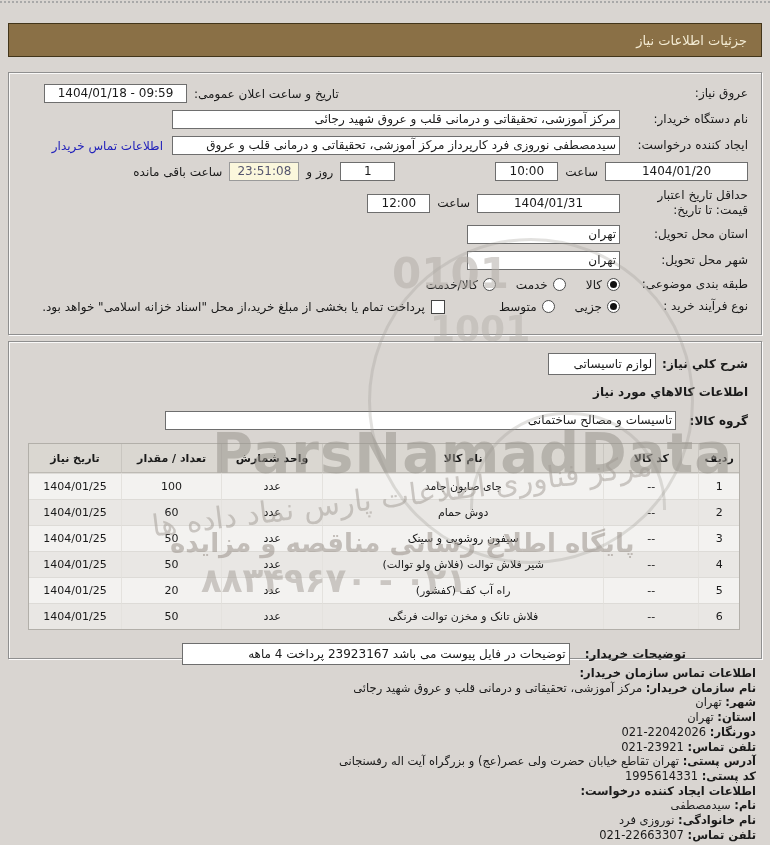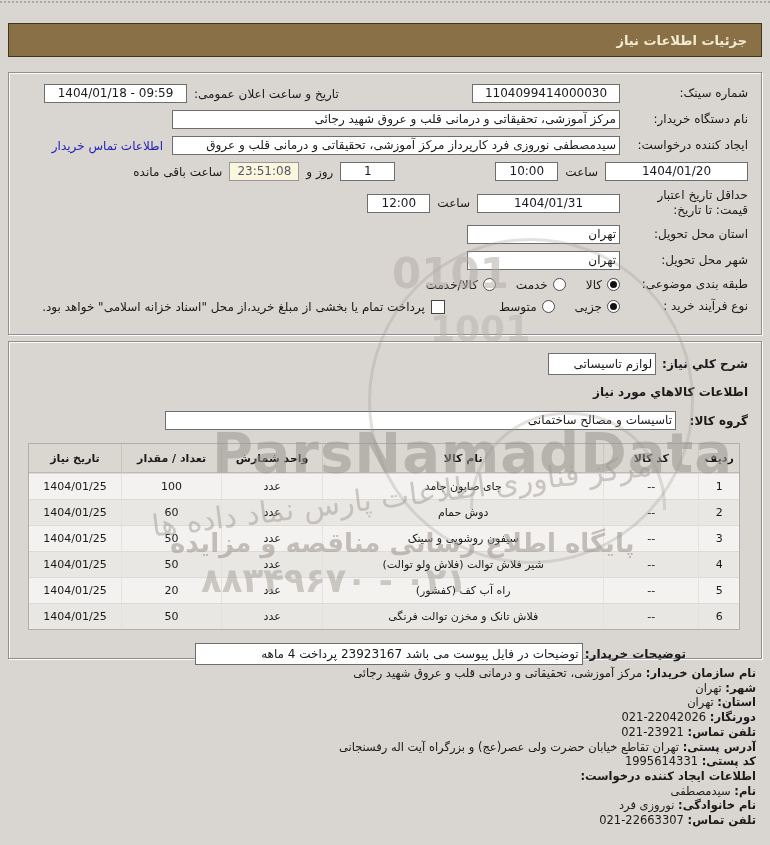--- a/index.html
+++ b/index.html
@@ -7,21 +7,21 @@
     width:770px;height:845px;position:relative;overflow:hidden;
     background:#d9d5d1;
     font-family:"DejaVu Sans","Liberation Sans",sans-serif;
     font-size:12px;color:#1a1a1a;direction:rtl;
   }
   .top-dotted{position:absolute;top:1px;left:0;right:0;border-top:2px dotted #a9a9a9;}
   .title-bar{
     position:absolute;top:23px;left:8px;right:8px;height:34px;
     background:#8a7046;border:1px solid #42351a;
     display:flex;align-items:center;padding:0 14px;box-sizing:border-box;
-    color:#f3ebd3;font-size:13px;font-weight:bold;
+    color:#f3ebd3;font-size:13px;
   }
   .panel{
     position:absolute;left:8px;right:8px;box-sizing:border-box;
     border:1px solid #8f8f8f;
     box-shadow:inset 1px 1px 0 rgba(255,255,255,.85), 1px 1px 0 rgba(255,255,255,.9);
     padding:11px 13px;background:#d9d5d1;
   }
   .panel1{top:72px;height:263px;}
   .panel2{top:341px;height:318px;}
   .frow{display:flex;align-items:center;margin-bottom:7px;}
@@ -61,21 +61,21 @@
   .goods-table th:last-child{border-left:none;}
   .goods-table td{
     font-size:11px;height:23px;text-align:center;
     border-left:1px solid #e4e2de;border-top:1px solid #dddbd7;
   }
   .goods-table td:last-child{border-left:none;}
   .goods-table tr:nth-child(even) td{background:#e9e7e4;}
   .col-row{width:38px;} .col-code{width:95px;} .col-name{width:288px;}
   .col-unit{width:100px;} .col-qty{width:100px;} .col-date{width:91px;}
   .notes-row{display:flex;align-items:center;margin:13px 62px 0 0;}
-  .notes-row .flabel{flex:0 0 auto;padding-left:2px;font-weight:bold;}
+  .notes-row .flabel{flex:0 0 auto;padding-left:15px;font-weight:bold;}
   .contact-block{position:absolute;top:666px;right:14px;left:14px;
     font-size:11.5px;line-height:14.7px;text-align:right;}
   .contact-block .line .lab{font-weight:bold;}
   
   .wm{position:absolute;pointer-events:none;z-index:5;white-space:nowrap;}
   .wm-brand{top:420px;left:212px;font-size:56px;font-weight:bold;color:#9a968f;opacity:.55;letter-spacing:1px;direction:ltr;}
   .wm-line1{top:478px;left:150px;font-size:30px;color:#a09a93;opacity:.5;transform:rotate(-7deg);}
   .wm-line2{top:528px;left:170px;font-size:26px;font-weight:bold;color:#9b938c;opacity:.55;}
   .wm-phone{top:560px;left:201px;font-size:34px;font-weight:bold;color:#a29c95;opacity:.5;direction:ltr;}
   .wm-digits{top:249px;left:392px;font-size:42px;font-weight:bold;color:#b3aea8;opacity:.55;direction:ltr;}
@@ -88,22 +88,21 @@
 
 <div class="top-dotted"></div>
 
 <div class="title-bar">
   <span>جزئیات اطلاعات نیاز</span>
 </div>
 
 <div class="panel panel1">
 
   <div class="frow">
-    <span class="flabel">شماره سینک:</span>
-    <div class="fbox ltr ctr w140">1104099414000030</div>
+    <span class="flabel">عروق نیاز:</span>
     <div class="grp push-left">
       <span class="lbl-sm">تاریخ و ساعت اعلان عمومی:</span>
       <div class="fbox ltr ctr w135">1404/01/18 - 09:59</div>
     </div>
   </div>
 
   <div class="frow">
     <span class="flabel">نام دستگاه خریدار:</span>
     <div class="fbox w447">مرکز آموزشی، تحقیقاتی و درمانی قلب و عروق شهید رجائی</div>
   </div>
@@ -253,20 +252,21 @@
   </table>
 
   <div class="notes-row">
     <span class="flabel">توضیحات خریدار:</span>
     <div class="fbox w380" style="height:20px;line-height:20px;">توضیحات در فایل پیوست می باشد 23923167 پرداخت 4 ماهه</div>
   </div>
 
 </div>
 
 <div class="contact-block">
+  <div class="line bold">اطلاعات تماس سازمان خریدار:</div>
 
   <div class="line">
     <span class="lab">نام سازمان خریدار:</span>
     <span>مرکز آموزشی، تحقیقاتی و درمانی قلب و عروق شهید رجائی</span>
   </div>
   <div class="line">
     <span class="lab">شهر:</span>
     <span>تهران</span>
   </div>
   <div class="line">

